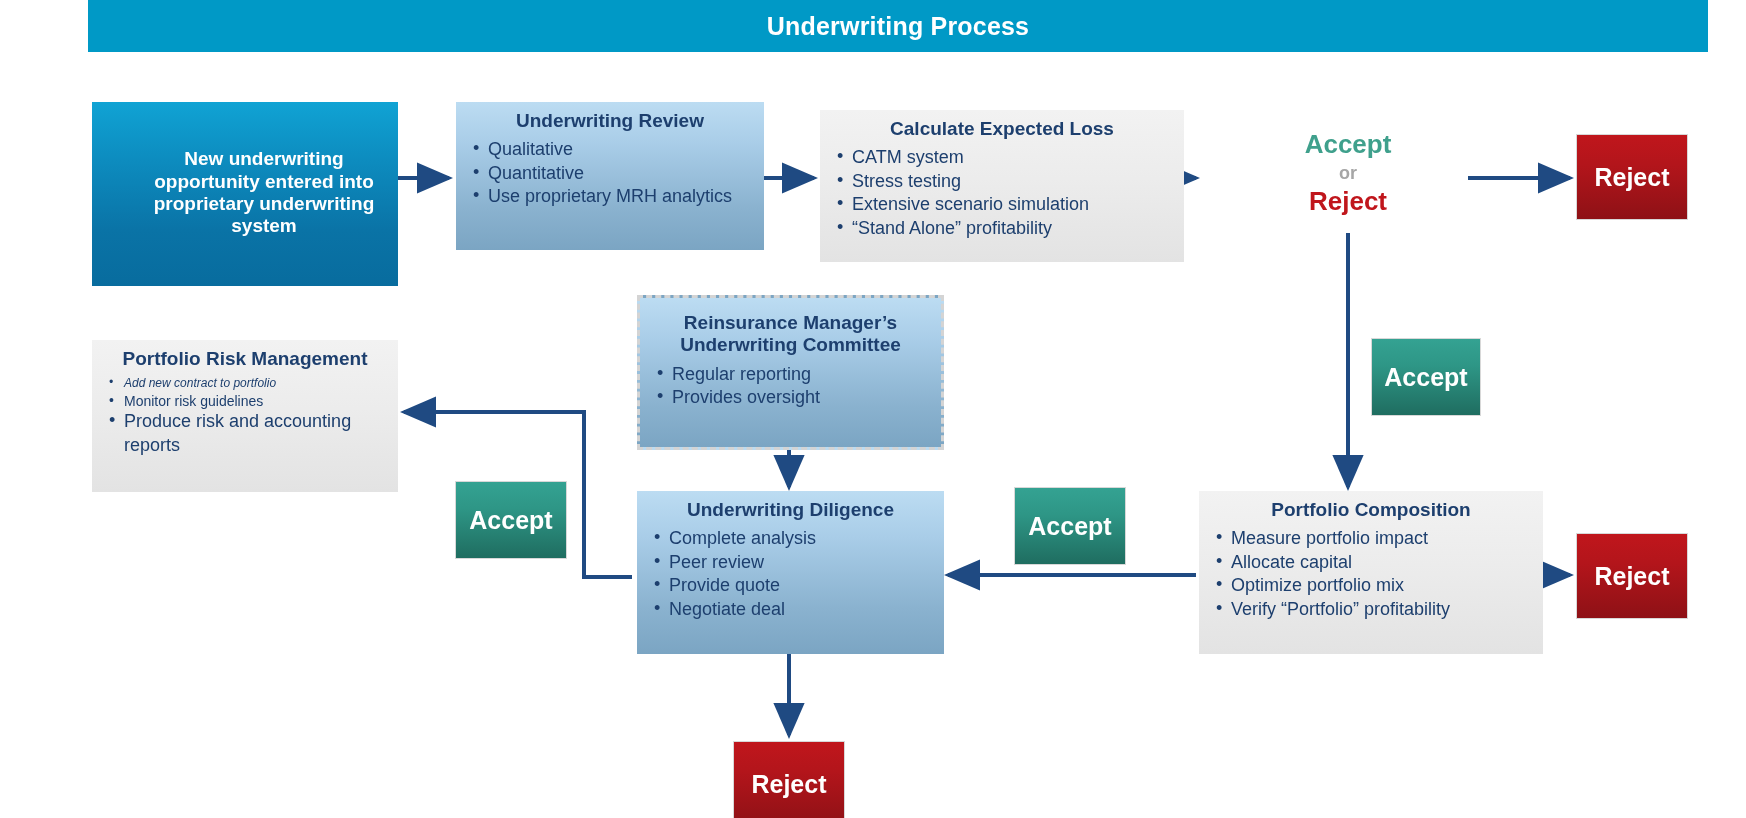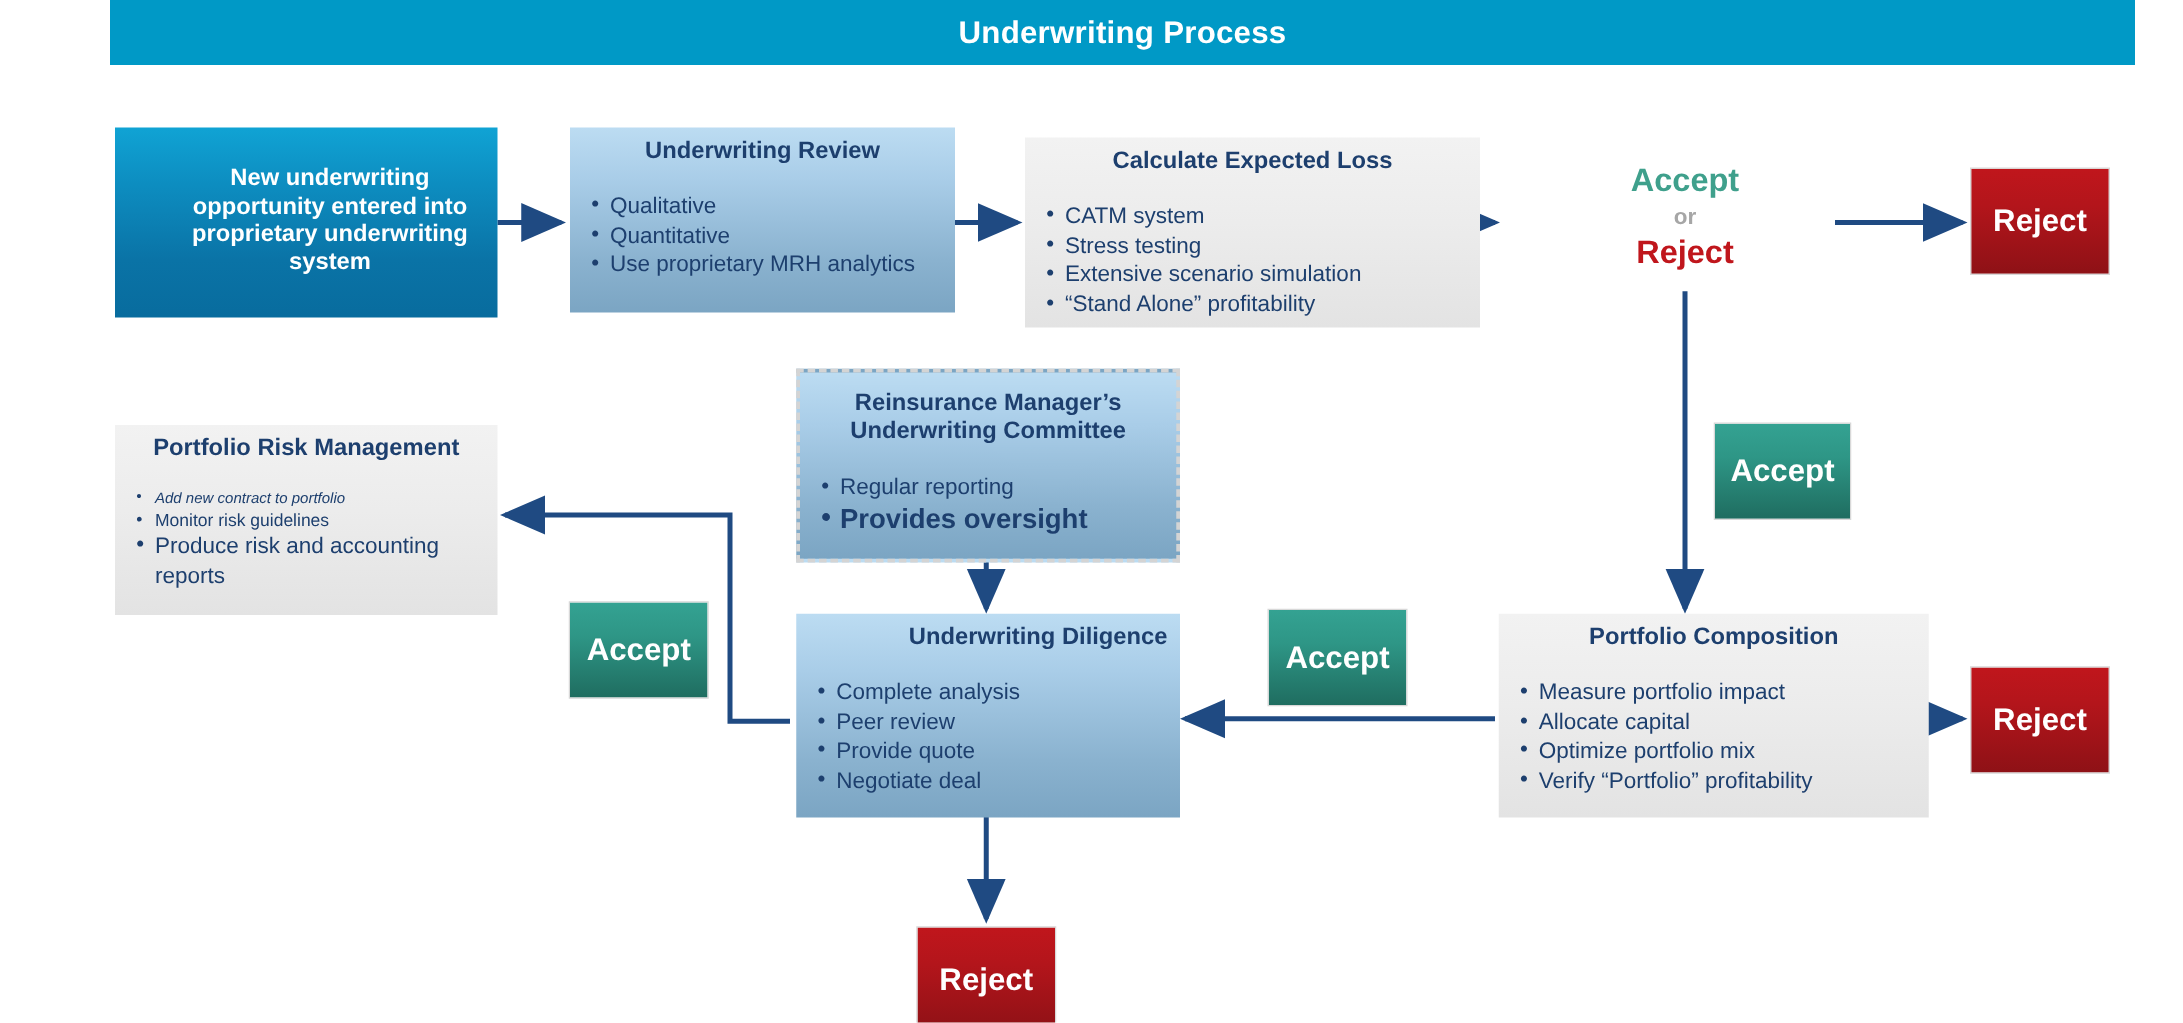--- a/index.html
+++ b/index.html
@@ -43,21 +43,21 @@
     position: absolute;
     padding: 8px 10px 10px 10px;
   }
   .node .node-title {
     font-weight: bold;
     text-align: center;
     line-height: 1.18;
   }
   .node ul {
     list-style: none;
-    margin-top: 21px;
+    margin-top: 6px;
   }
   .node li {
     position: relative;
     padding-left: 22px;
     line-height: 1.30;
   }
   .node li::before {
     content: "\2022";
     position: absolute;
     left: 7px;
@@ -161,21 +161,21 @@
 
     <line x1="1196" y1="575" x2="948" y2="575" stroke="#1f4a82" stroke-width="4" marker-end="url(#arrowL)"></line>
 
     <line x1="789" y1="448" x2="789" y2="487" stroke="#1f4a82" stroke-width="4" marker-end="url(#arrowD)"></line>
 
     <line x1="789" y1="653" x2="789" y2="735" stroke="#1f4a82" stroke-width="4" marker-end="url(#arrowD)"></line>
 
     <polyline points="632,577 584,577 584,412 404,412" fill="none" stroke="#1f4a82" stroke-width="4" marker-end="url(#arrowL)"></polyline>
   </svg>
 
-  <div class="node box-blue-strong" style="left:92px; top:102px; width:306px; height:152px; display:flex; align-items:center; justify-content:center; text-align:center;padding-left:48px;">
+  <div class="node box-blue-strong" style="left:92px; top:102px; width:306px; height:184px; display:flex; align-items:center; justify-content:center; text-align:center;padding-left:48px;">
     <div class="node-title" style="font-size:19px;">New underwriting opportunity entered into proprietary underwriting system</div>
   </div>
 
   <div class="node box-blue-light" style="left:456px; top:102px; width:308px; height:148px;">
     <div class="node-title" style="font-size:19px;">Underwriting Review</div>
     <ul>
       <li style="font-size:18px;">Qualitative</li>
       <li style="font-size:18px;">Quantitative</li>
       <li style="font-size:18px;">Use proprietary MRH analytics</li>
     </ul>
@@ -211,30 +211,30 @@
       <li style="font-size:12px;font-style:italic;">Add new contract to portfolio</li>
       <li style="font-size:14px;">Monitor risk guidelines</li>
       <li style="font-size:18px;">Produce risk and accounting reports</li>
     </ul>
   </div>
 
   <div class="node box-blue-light box-dashed" style="left:637px; top:295px; width:307px; height:155px;">
     <div class="node-title" style="font-size:19px; margin-top:6px;">Reinsurance Manager’s Underwriting Committee</div>
     <ul>
       <li style="font-size:18px;">Regular reporting</li>
-      <li style="font-size:22px;font-weight:bold;">Provides oversight</li>
+      <li style="font-size:18px;">Provides oversight</li>
     </ul>
   </div>
 
   <div class="box-green" style="position:absolute; left:455px; top:481px; width:112px; height:78px; font-size:25px;">
     <span>Accept</span>
   </div>
 
   <div class="node box-blue-light" style="left:637px; top:491px; width:307px; height:163px;">
-    <div class="node-title" style="font-size:19px;text-align:right;">Underwriting Diligence</div>
+    <div class="node-title" style="font-size:19px;">Underwriting Diligence</div>
     <ul>
       <li style="font-size:18px;">Complete analysis</li>
       <li style="font-size:18px;">Peer review</li>
       <li style="font-size:18px;">Provide quote</li>
       <li style="font-size:18px;">Negotiate deal</li>
     </ul>
   </div>
 
   <div class="box-green" style="position:absolute; left:1014px; top:487px; width:112px; height:78px; font-size:25px;">
     <span>Accept</span>

